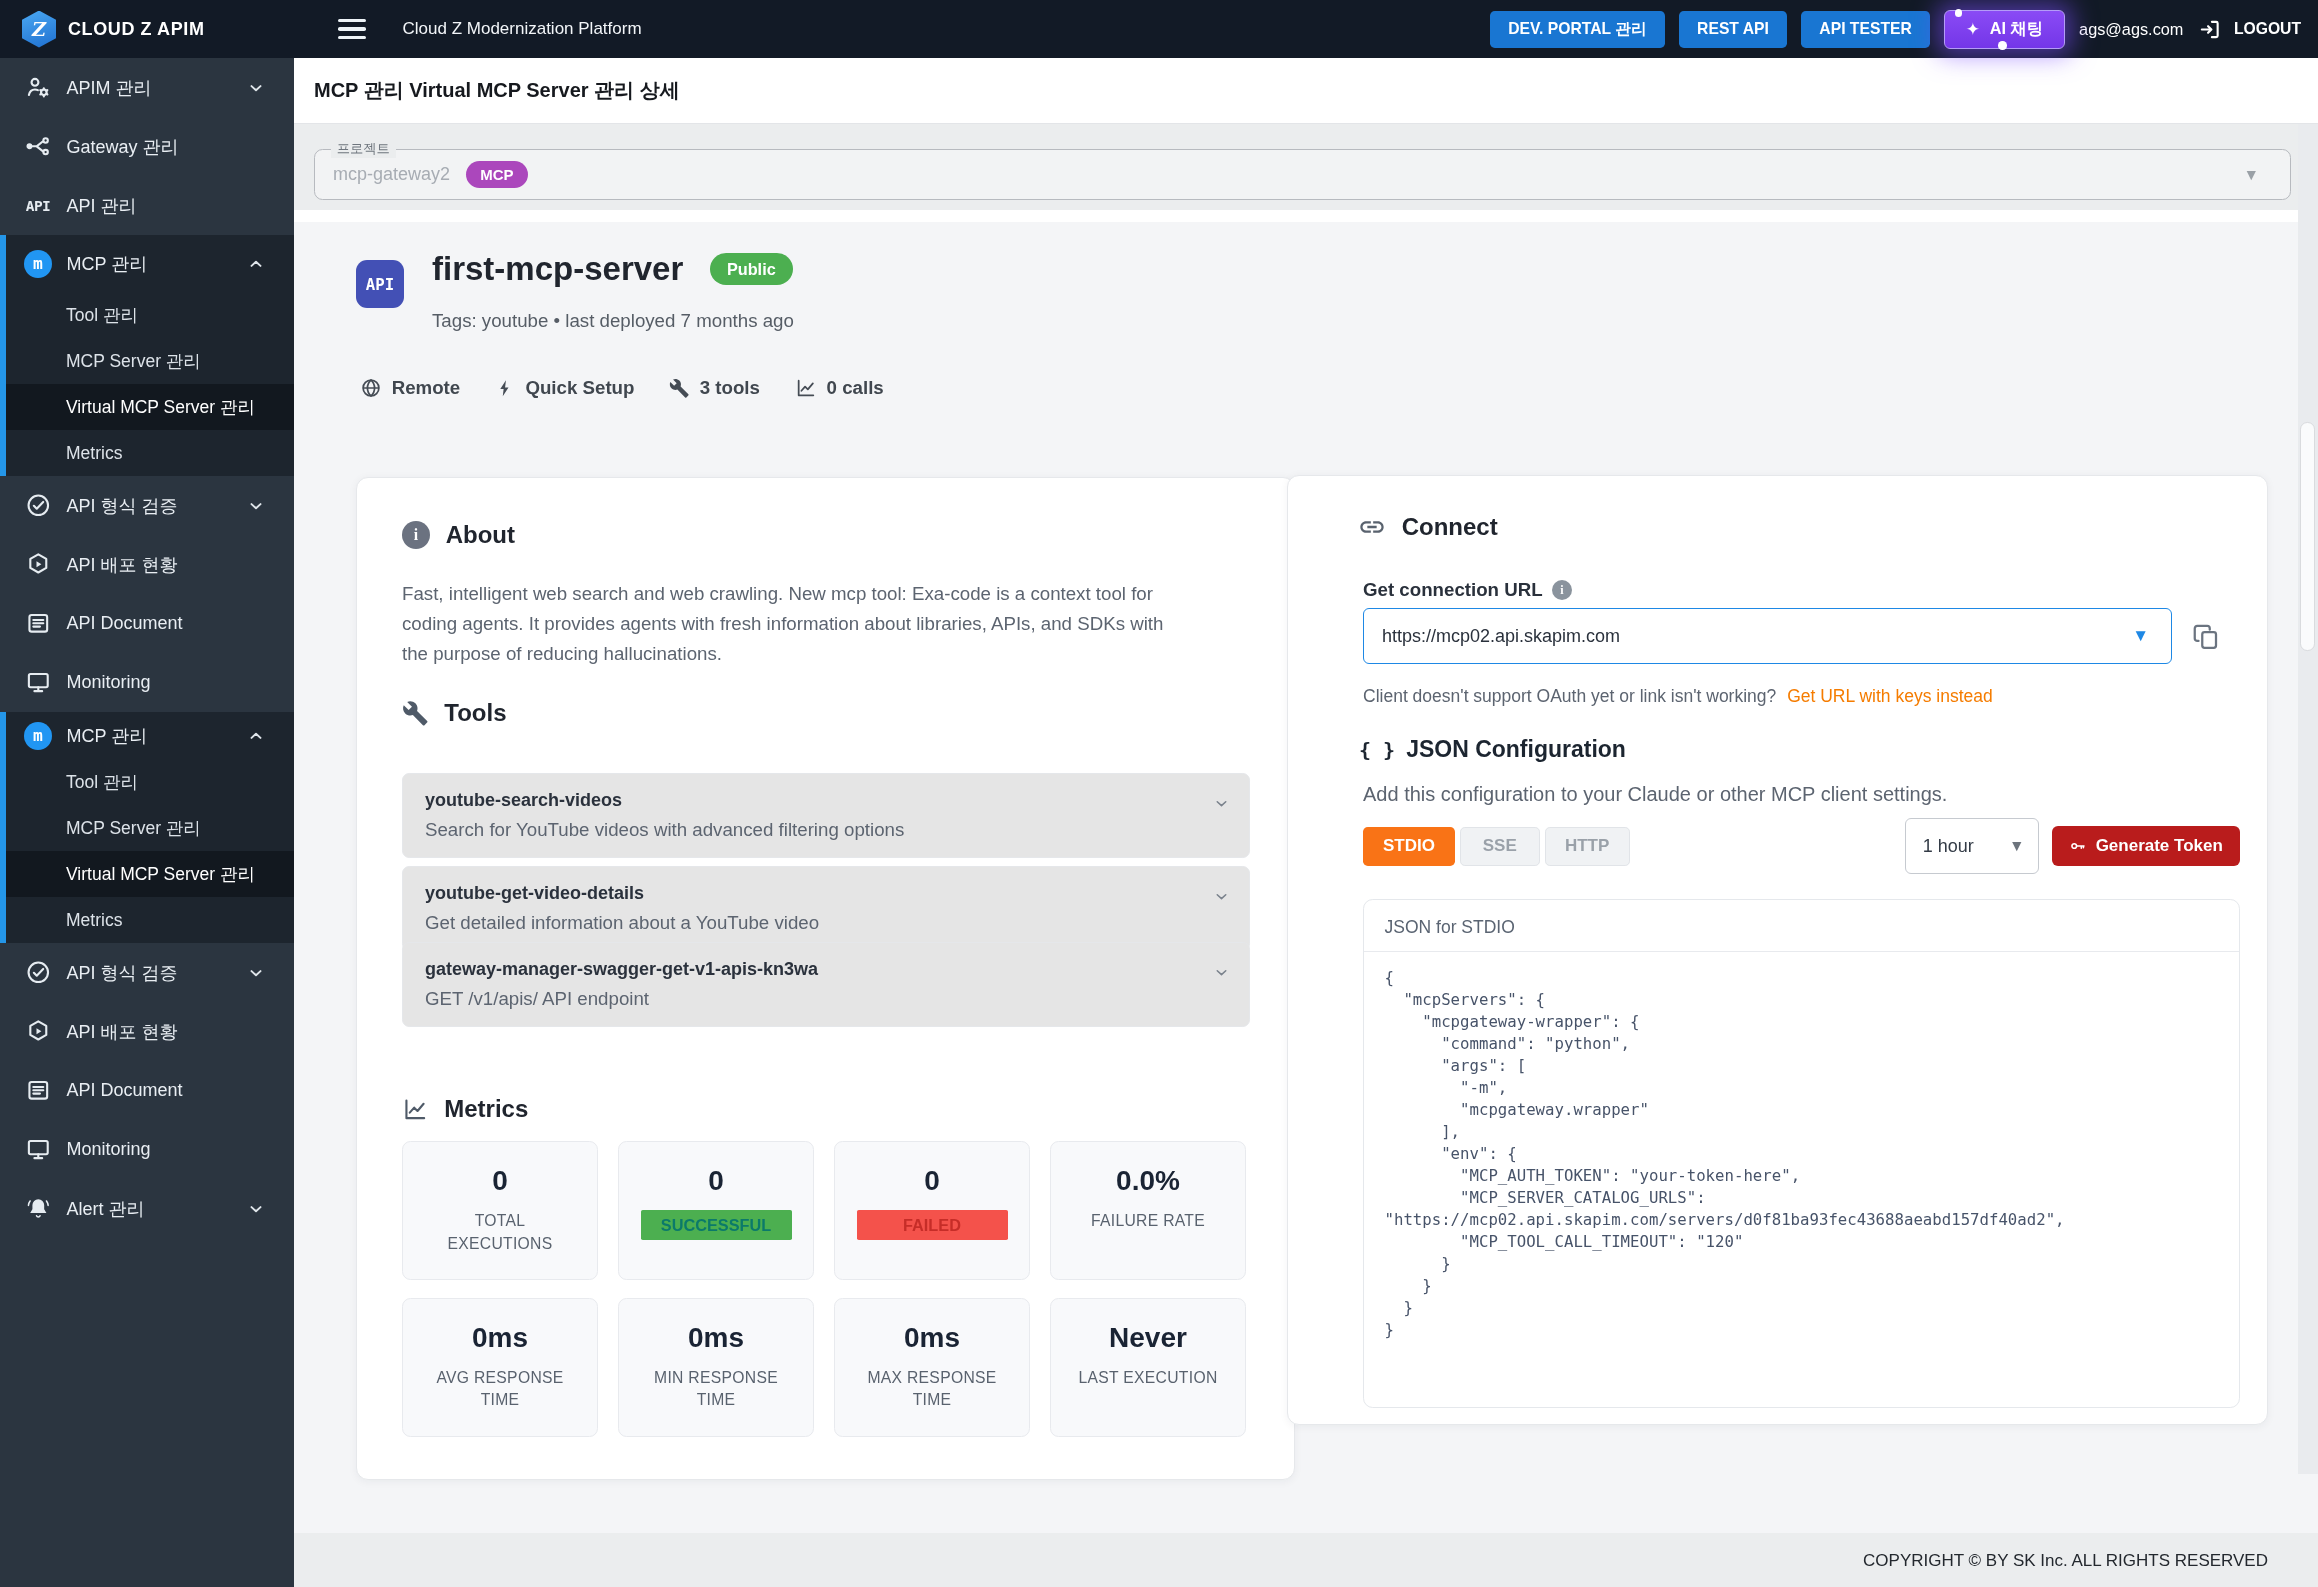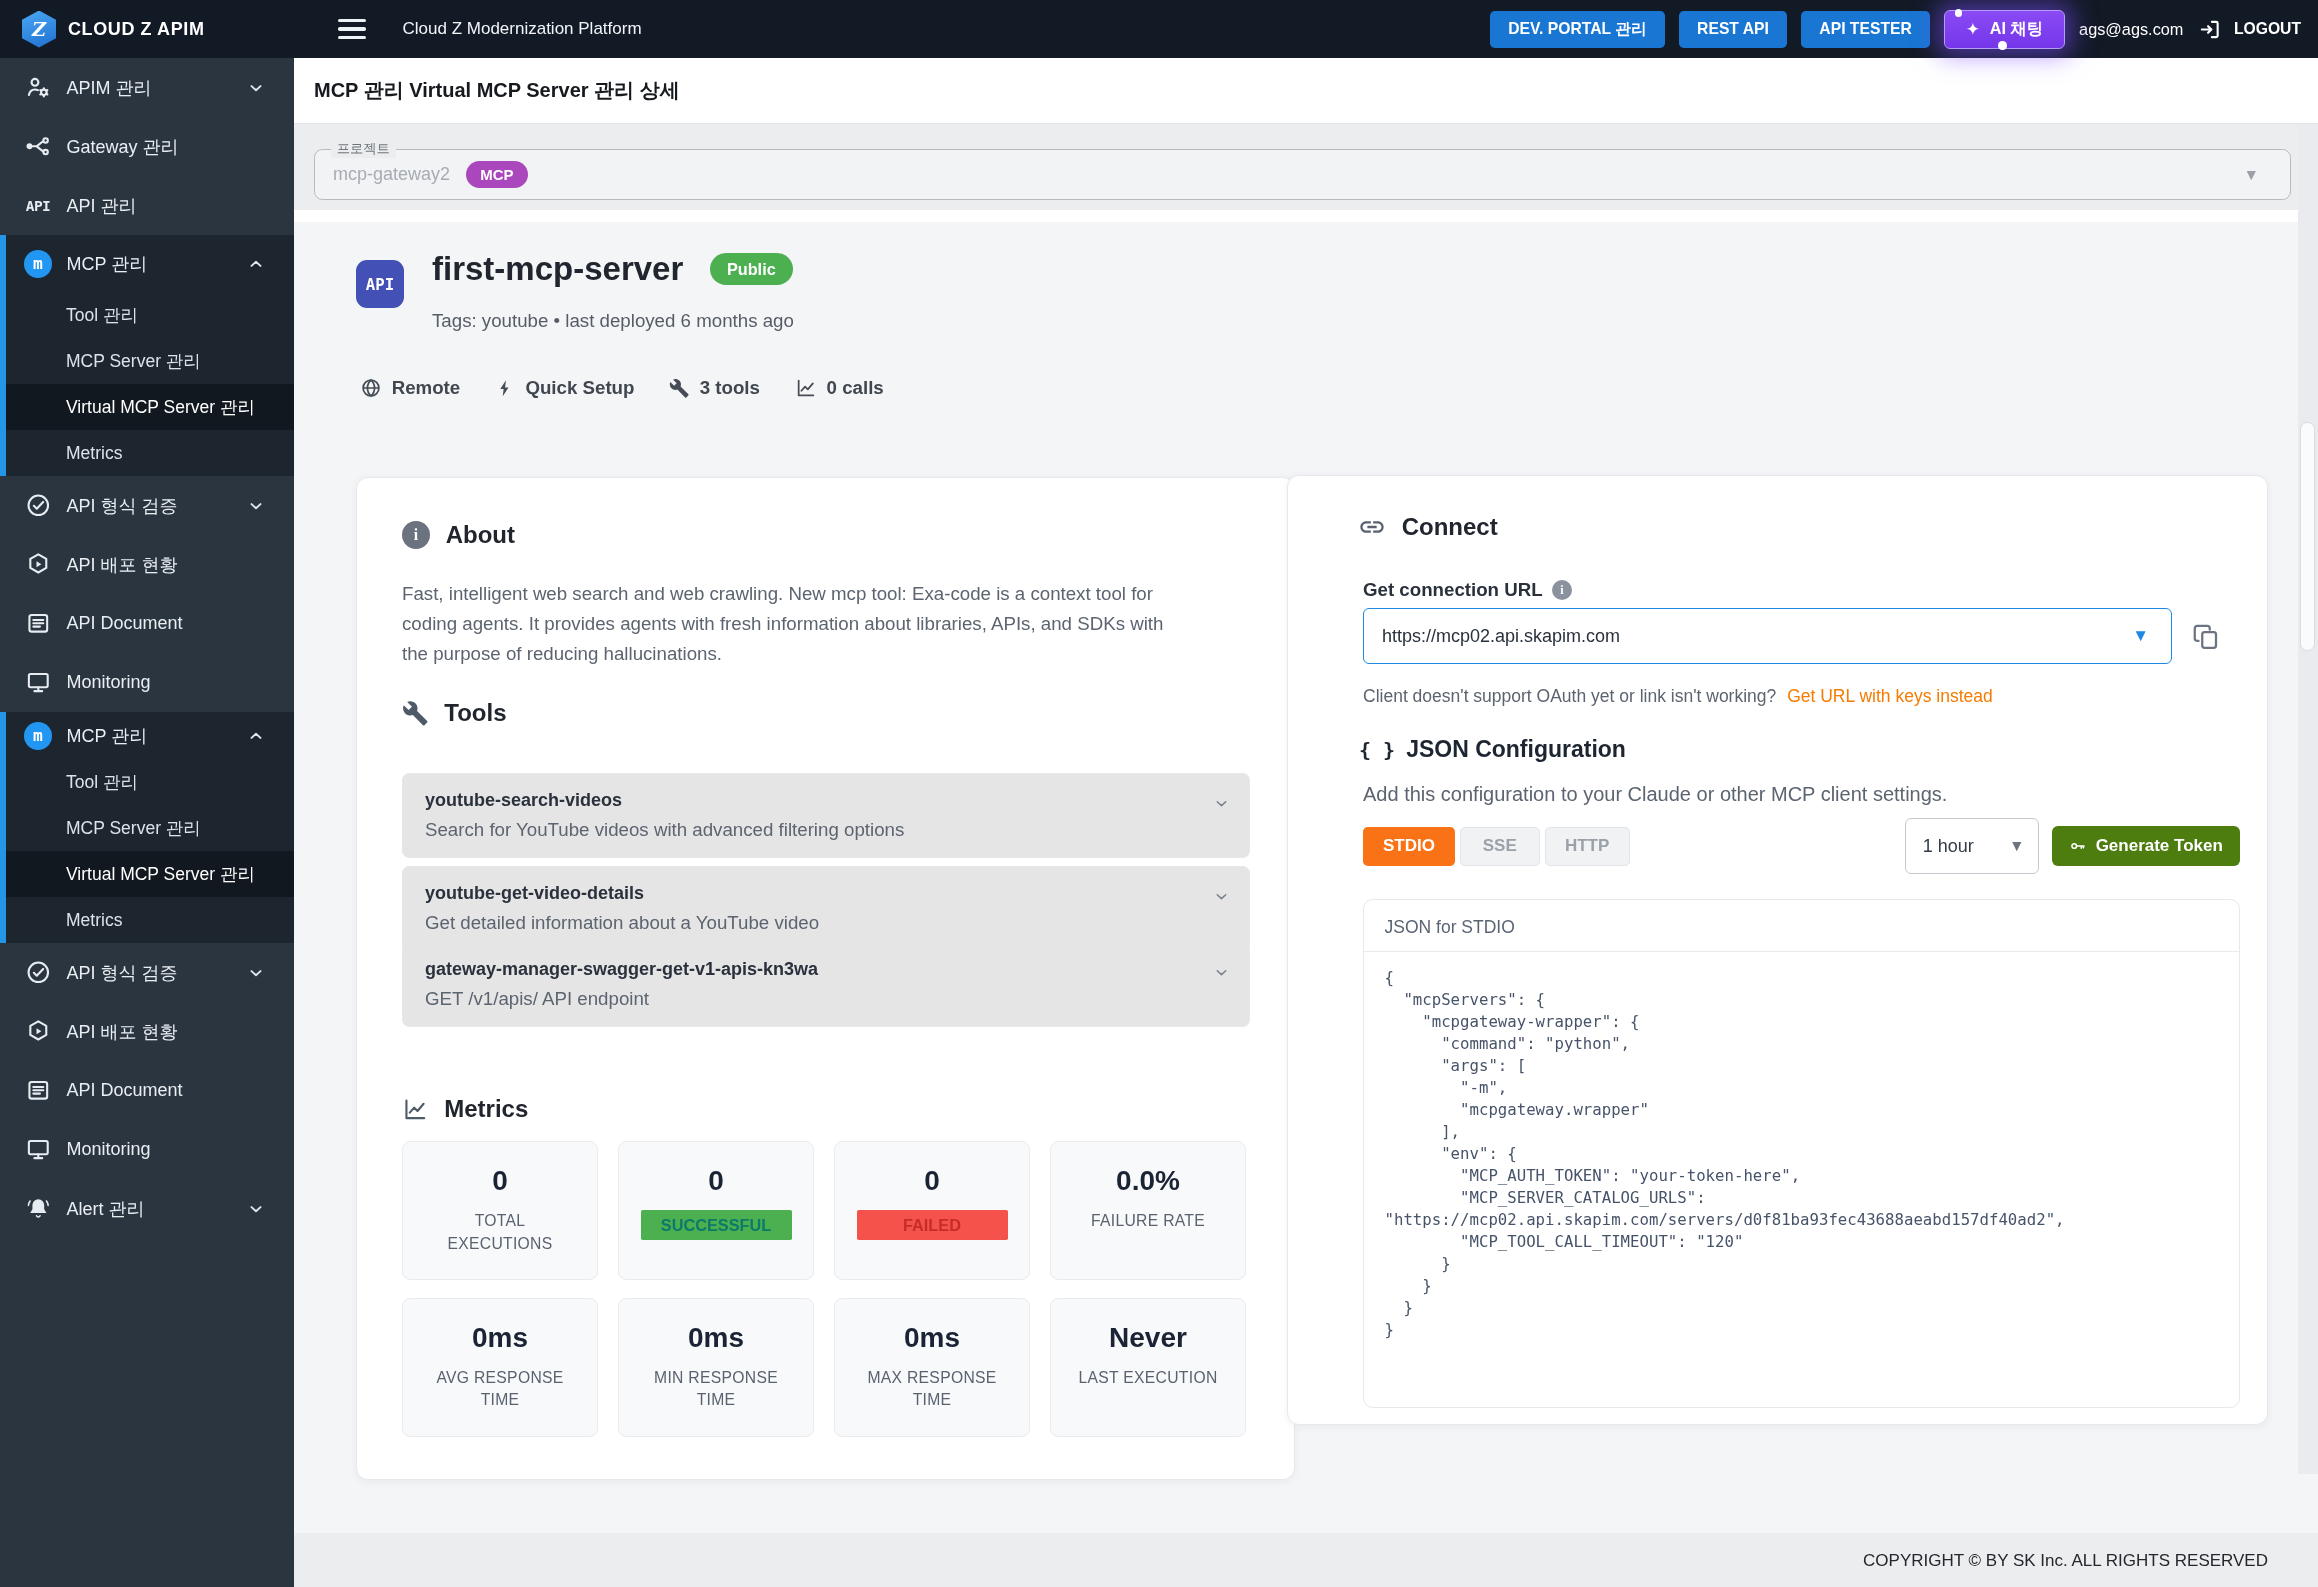--- a/index.html
+++ b/index.html
@@ -109,21 +109,21 @@
   .json-sub { position:absolute; left:75px; top:307px; font-size:20px; color:#5c6470; }
   .controls-row { position:absolute; left:75px; top:342px; width:877px; height:56px; display:flex; align-items:center; }
   .tab { height:39px; display:flex; align-items:center; justify-content:center; font-size:17px; font-weight:600; border-radius:4.8px; cursor:pointer; }
   .tab.active { width:92px; background:#f97316; color:#fff; border:none; }
   .tab.idle { background:#f0f2f4; color:#9aa1a9; border:1.2px solid #e1e4e8; }
   .tab.sse { width:80px; margin-left:4.8px; }
   .tab.http { width:85px; margin-left:4.8px; }
   .dur-select { margin-left:auto; width:134px; height:56px; border:1.2px solid #c6cad0; border-radius:6px; background:#fff; display:flex; align-items:center; position:relative; cursor:pointer; }
   .dur-select .val { margin-left:17px; font-size:18px; color:#333b46; }
   .dur-select .caret { position:absolute; right:13.3px; color:#6d747d; font-size:15.7px; }
-  .gen-btn { margin-left:13.3px; width:188px; height:40px; background:#4d7c0f; border:none; border-radius:6px; color:#fff; font-size:17px; font-weight:600; font-family:inherit; display:flex; align-items:center; justify-content:center; gap:8.5px; cursor:pointer; }
+  .gen-btn { margin-left:13.3px; width:188px; height:40px; background:#b91c1c; border:none; border-radius:6px; color:#fff; font-size:17px; font-weight:600; font-family:inherit; display:flex; align-items:center; justify-content:center; gap:8.5px; cursor:pointer; }
   .json-panel { position:absolute; left:75px; top:423px; width:877px; height:509px; border:1.2px solid #e5e8ec; border-radius:9.7px; background:#fff; overflow:hidden; }
   .json-panel-head { padding:17px 20.5px 13.3px; font-size:17.5px; color:#5a6472; border-bottom:1.2px solid #e8eaee; }
   .json-code { padding:14.5px 20.5px; font:15.7px/22px "DejaVu Sans Mono", monospace; color:#475369; white-space:pre-wrap; word-break:break-all; }
 
   svg { display:block; }
 </style>
 </head>
 <body>
 
 <div id="app">
@@ -348,21 +348,21 @@
       <span class="project-caret">▼</span>
     </div>
 
     <div class="srv-icon">
         <span>API</span>
       </div>
     <div class="srv-title-row">
       <span class="srv-name">first-mcp-server</span>
       <span class="srv-public">Public</span>
     </div>
-    <div class="srv-meta">Tags: youtube • last deployed 6 months ago</div>
+    <div class="srv-meta">Tags: youtube • last deployed 7 months ago</div>
 
     <div class="stats-row">
       <div class="stat">
         <span class="sicon">
           <svg width="22" height="22" viewBox="0 0 24 24" fill="none" stroke="currentColor" stroke-width="1.9">
               <circle cx="12" cy="12" r="8.6"></circle>
               <path d="M3.4 12h17.2M12 3.4c2.6 2.3 3.9 5.1 3.9 8.6s-1.3 6.3-3.9 8.6c-2.6-2.3-3.9-5.1-3.9-8.6s1.3-6.3 3.9-8.6z"></path>
             </svg>
         </span>
         <span>Remote</span>

